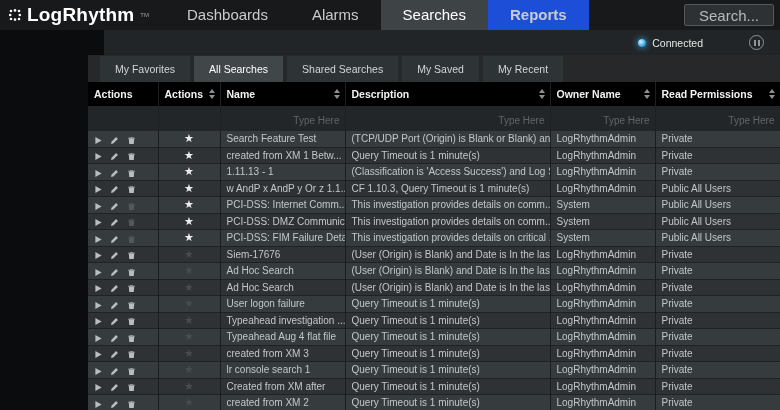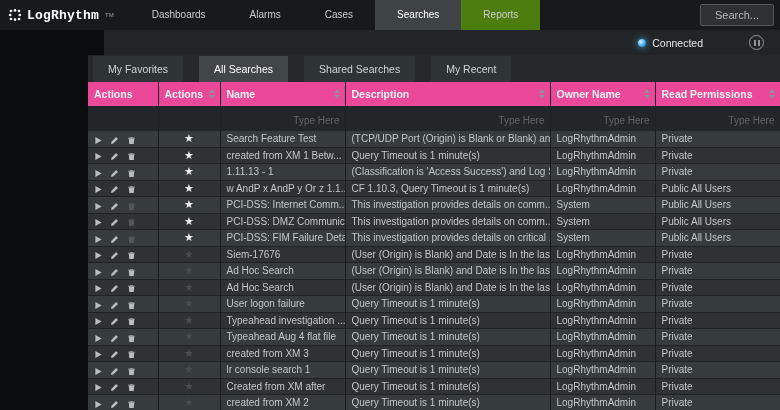--- a/index.html
+++ b/index.html
@@ -4,47 +4,47 @@
 <style>
   * { margin:0; padding:0; box-sizing:border-box; }
   html,body { width:780px; height:410px; overflow:hidden; background:#0b0c0d; }
   body { font-family:"Liberation Sans", sans-serif; }
   .app { position:relative; width:780px; height:410px; }
 
   
   .topnav { position:absolute; top:0; left:0; right:0; height:30px; background:#17191b; display:flex; align-items:stretch; }
   .logo { display:flex; align-items:center; padding:0 16px 0 8px; gap:5px; }
   .logo-icon svg { display:block; }
-  .logo-text { color:#ffffff; font-weight:bold; font-size:13px; letter-spacing:.2px;font-family:Liberation Mono, monospace; }
+  .logo-text { color:#ffffff; font-weight:bold; font-size:19px; letter-spacing:.2px; }
   .tm { color:#9aa0a3; font-size:6px; vertical-align:top; margin-left:1px; }
   .nav { display:flex; }
-  .nav-item { color:#c9cdcf; font-size:10px; line-height:30px; padding:0 22px; cursor:pointer; white-space:nowrap; }
+  .nav-item { color:#c9cdcf; font-size:15px; line-height:30px; padding:0 22px; cursor:pointer; white-space:nowrap; }
   .nav-item.active { background:#3e4346; color:#ffffff; }
-  .nav-item.hover { background:#4d7c0f; }
-  .search-btn { margin-left:auto; align-self:center; margin-right:6px; background:#2d3134; color:#b6babc; border:1px solid #53585b; border-radius:2px; font-size:11px; height:22px; padding:0 14px; font-family:"Liberation Sans", sans-serif; cursor:pointer; }
+  .nav-item.hover { background:#1d4ed8;font-weight:bold; }
+  .search-btn { margin-left:auto; align-self:center; margin-right:6px; background:#2d3134; color:#b6babc; border:1px solid #53585b; border-radius:2px; font-size:15px; height:22px; padding:0 14px; font-family:"Liberation Sans", sans-serif; cursor:pointer; }
 
   
   .status-bar { position:absolute; top:30px; left:104px; right:0; height:25px; background:#222527; display:flex; align-items:center; justify-content:flex-end; }
   .conn { display:flex; align-items:center; gap:6px; color:#e4e6e7; font-size:10.5px; }
   .dot { width:8px; height:8px; border-radius:50%; background:radial-gradient(circle at 35% 35%, #d8f1ff, #3aa4df 60%, #1d7db4); box-shadow:0 0 6px 1px rgba(64,170,230,.7); }
   .pause-btn { width:15px; height:15px; border-radius:50%; border:1px solid #8f9598; margin-left:46px; margin-right:16px; display:flex; align-items:center; justify-content:center; gap:2px; background:transparent; cursor:pointer; }
   .pause-btn i { width:2px; height:6px; background:#8f9598; }
 
   
   .left-strip { position:absolute; top:30px; left:0; width:88px; bottom:0; background:#0b0c0d; }
 
   
   .panel { position:absolute; top:55px; left:88px; right:0; bottom:0; background:#26282a; }
-  .tab-row { height:27px; display:flex; align-items:flex-end; padding-left:5px; gap:16px; }
+  .tab-row { height:27px; display:flex; align-items:flex-end; padding-left:12px; gap:4px; }
   .tab { height:26px; line-height:26px; padding:0 15px; font-size:10.5px; color:#d3d6d8; background:#2e3335; cursor:pointer; white-space:nowrap; }
   .tab.active { background:#414649; color:#ffffff; }
 
   
   table.grid { width:692px; border-collapse:collapse; table-layout:fixed; }
-  tr.header-row th { height:24px; background:#ec4899; color:#f0f2f3; font-size:10.5px; font-weight:bold; text-align:left; padding:0 18px 0 6px; border-right:1px solid #1e2123; position:relative; white-space:nowrap; overflow:hidden; cursor:pointer;margin-left:8px; }
+  tr.header-row th { height:24px; background:#000000; color:#f0f2f3; font-size:10.5px; font-weight:bold; text-align:left; padding:0 18px 0 6px; border-right:1px solid #1e2123; position:relative; white-space:nowrap; overflow:hidden; cursor:pointer;margin-left:8px; }
   .sort { position:absolute; right:5px; top:50%; transform:translateY(-50%); display:flex; flex-direction:column; gap:2px; }
   .sort i { display:block; width:0; height:0; border-left:3.5px solid transparent; border-right:3.5px solid transparent; }
   .sort .tri-up { border-bottom:4px solid #8b9194; }
   .sort .tri-down { border-top:4px solid #8b9194; }
   tr.filter-row th { height:25px; background:#232629; border-right:1px solid #1e2123; padding:0 5px; }
   .filter-input { width:100%; background:transparent; border:none; outline:none; color:#cfd3d5; font-size:10px; font-family:"Liberation Sans", sans-serif;text-align:right; }
   .filter-input::placeholder { color:#5f6569; }
   tbody td { height:15.5px; font-size:10px; color:#c3c7c9; padding:0 6px; border-right:1px solid rgba(18,20,22,.55); border-bottom:1px solid rgba(18,20,22,.3); white-space:nowrap; overflow:hidden; }
   tbody tr.odd  { background:#363b3e; }
   tbody tr.even { background:#2e3235; }
@@ -77,21 +77,20 @@
               <circle cx="11" cy="11" r="1.3"></circle>
           </g>
         </svg>
       </span>
       <span class="logo-text">LogRhythm</span>
       <sup class="tm">TM</sup>
     </div>
     <nav class="nav">
       <span class="nav-item">Dashboards</span>
       <span class="nav-item">Alarms</span>
-      <span class="nav-item">Cases</span>
       <span class="nav-item active">Searches</span>
       <span class="nav-item hover">Reports</span>
     </nav>
     <button class="search-btn">Search...</button>
   </header>
 
   <div class="left-strip"></div>
 
   <div class="status-bar">
     <span class="conn">
@@ -102,20 +101,21 @@
         <i></i>
         <i></i>
       </span>
   </div>
 
   <main class="panel">
     <div class="tab-row">
       <span class="tab">My Favorites</span>
       <span class="tab active">All Searches</span>
       <span class="tab">Shared Searches</span>
+      <span class="tab">My Saved</span>
       <span class="tab">My Recent</span>
     </div>
 
     <table class="grid">
       <colgroup>
         <col style="width:70px">
           <col style="width:62px">
           <col style="width:125px">
         <col style="width:205px">
           <col style="width:105px">

